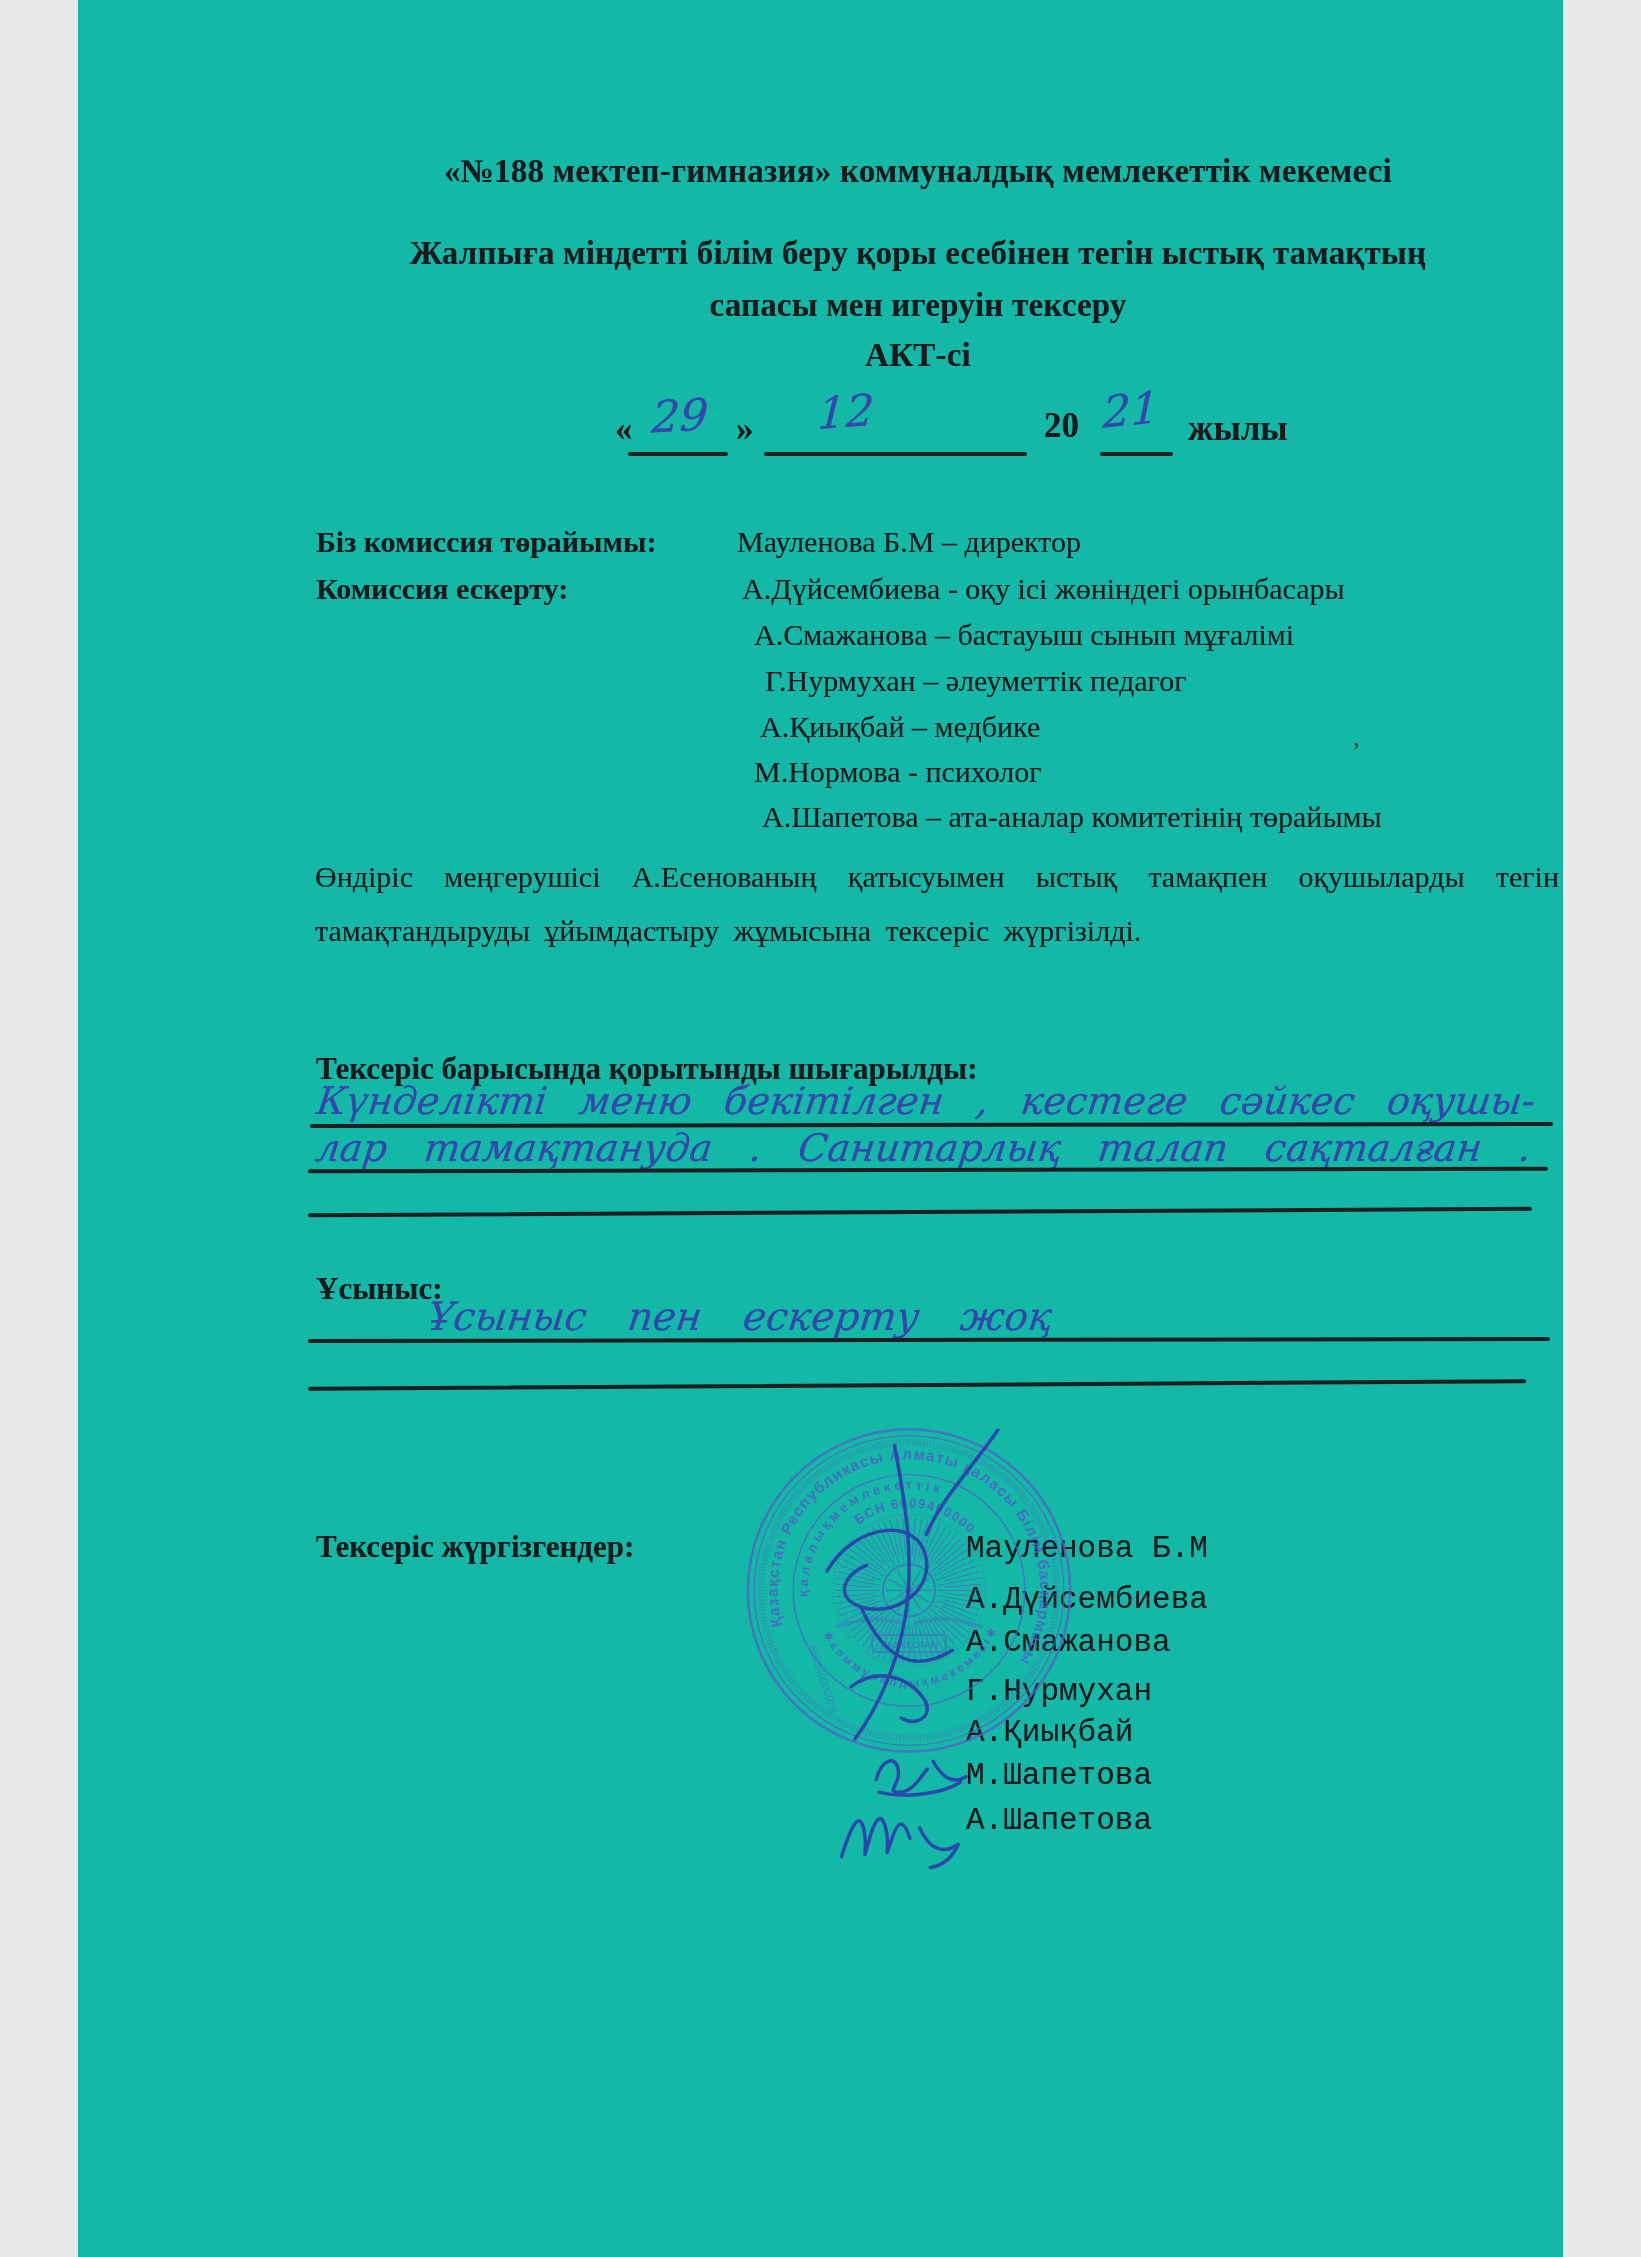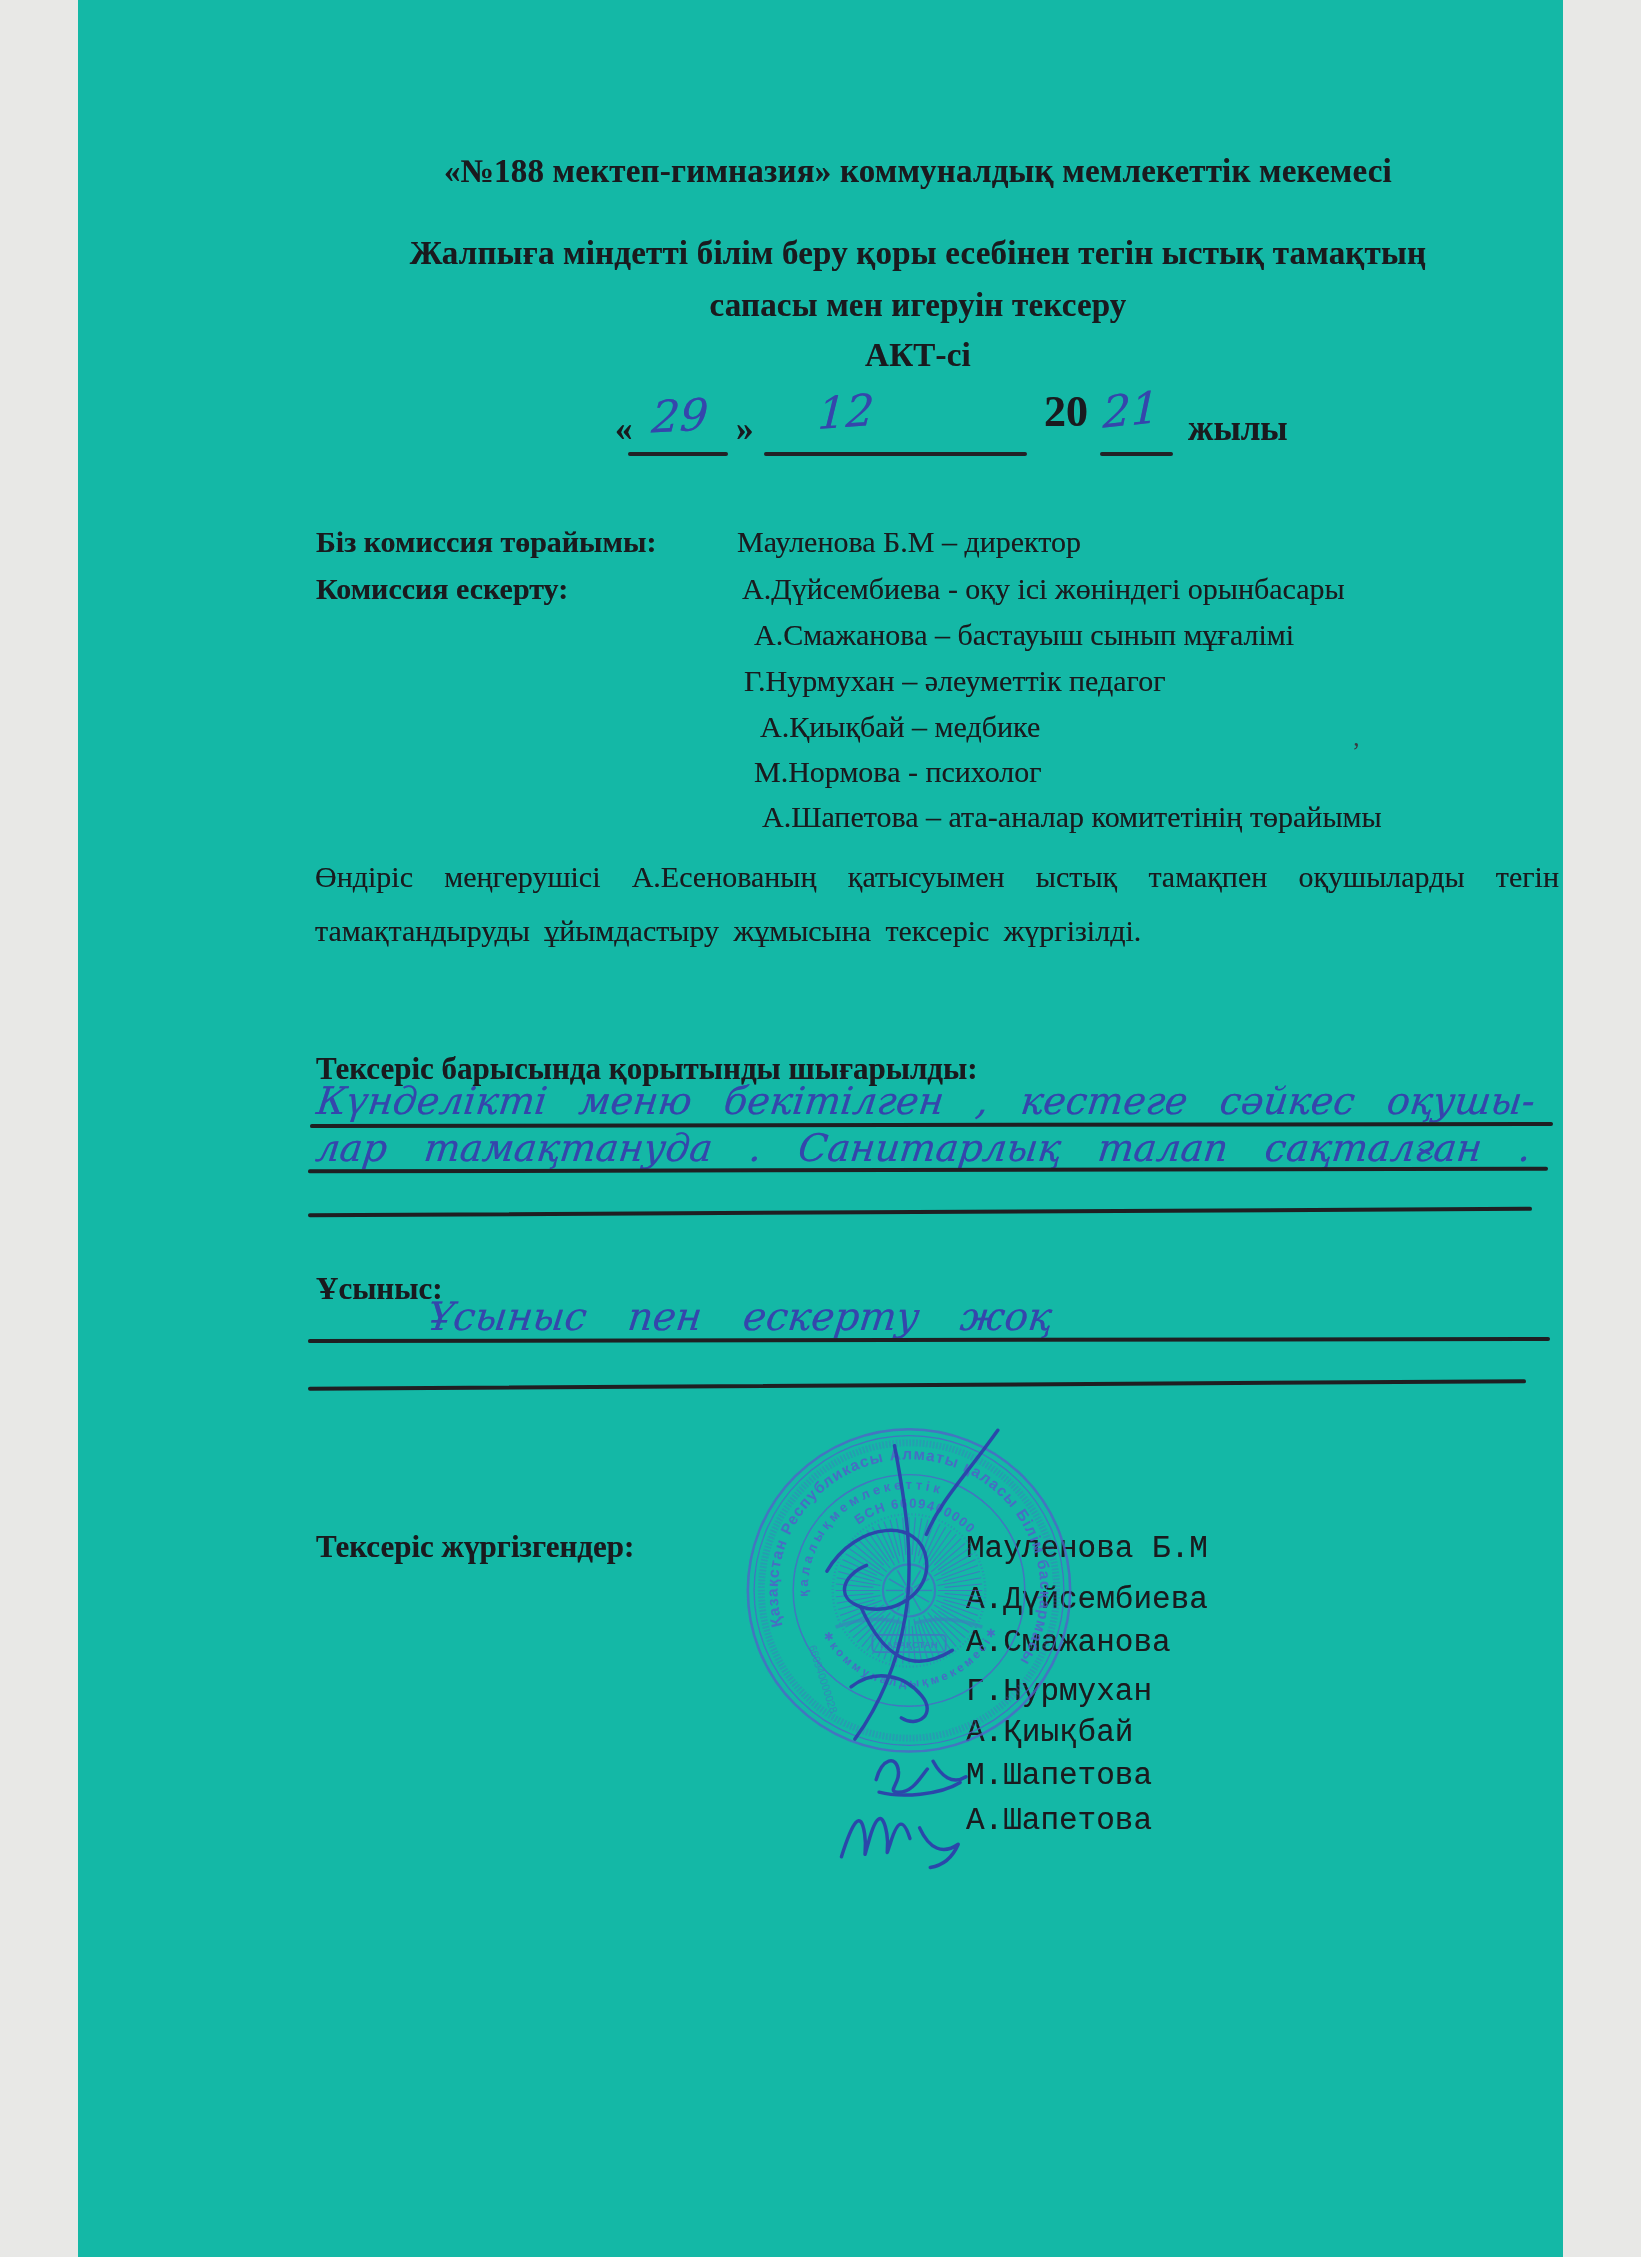--- a/index.html
+++ b/index.html
@@ -50,33 +50,33 @@
   <div class="abs center-line printed b fs-title" style="top:235px">Жалпыға міндетті білім беру қоры есебінен тегін ыстық тамақтың</div>
   <div class="abs center-line printed b fs-title" style="top:337px">АКТ-сі</div>
 
   <div>
     <span class="abs printed b" style="left:537px;top:409px;font-size:35px">«</span>
     <span class="abs hand" style="left:574px;top:390px;font-size:44px;transform:skewX(-7deg) rotate(-3deg)">29</span>
     <div class="dline" style="left:550px;top:452px;width:100px"></div>
     <span class="abs printed b" style="left:658px;top:409px;font-size:35px">»</span>
     <span class="abs hand" style="left:740px;top:386px;font-size:44px;transform:skewX(-7deg) rotate(-4deg)">12</span>
     <div class="dline" style="left:686px;top:452px;width:263px"></div>
-    <span class="abs printed b" style="left:966px;top:386px;font-size:44px">20</span>
+    <span class="abs printed b" style="left:966px;top:406px;font-size:35px">20</span>
     <span class="abs hand" style="left:1025px;top:384px;font-size:44px;transform:skewX(-7deg) rotate(-6deg)">21</span>
     <div class="dline" style="left:1022px;top:452px;width:73px"></div>
     <span class="abs printed b" style="left:1110px;top:409px;font-size:35px">жылы</span>
   </div>
 
   <div>
     <span class="abs label printed b fs-body" style="top:525px">Біз комиссия төрайымы:</span>
     <span class="abs printed fs-body" style="left:659px;top:525px">Мауленова Б.М – директор</span>
     <span class="abs label printed b fs-body" style="top:572px">Комиссия ескерту:</span>
     <span class="abs printed member" style="left:664px;top:572px">А.Дүйсембиева - оқу ісі жөніндегі орынбасары</span>
     <span class="abs printed member" style="left:676px;top:618px">А.Смажанова  – бастауыш сынып мұғалімі</span>
-    <span class="abs printed member" style="left:666px;top:664px">Г.Нурмухан – әлеуметтік педагог</span>
+    <span class="abs printed member" style="left:687px;top:664px">Г.Нурмухан – әлеуметтік педагог</span>
     <span class="abs printed member" style="left:682px;top:710px">А.Қиықбай  – медбике</span>
     <span class="abs printed member" style="left:676px;top:755px">М.Нормова - психолог</span>
     <span class="abs printed member" style="left:684px;top:800px">А.Шапетова – ата-аналар комитетінің төрайымы</span>
     <span class="abs stray" style="left:1274px;top:738px">ʼ</span>
   </div>
 
   <div class="abs para printed" style="top:850px">Өндіріс меңгерушісі А.Есенованың қатысуымен ыстық тамақпен оқушыларды тегін тамақтандыруды ұйымдастыру жұмысына тексеріс жүргізілді.</div>
 
   <div>
     <div class="abs label printed b" style="top:1051px;font-size:31px">Тексеріс барысында қорытынды шығарылды:</div>

